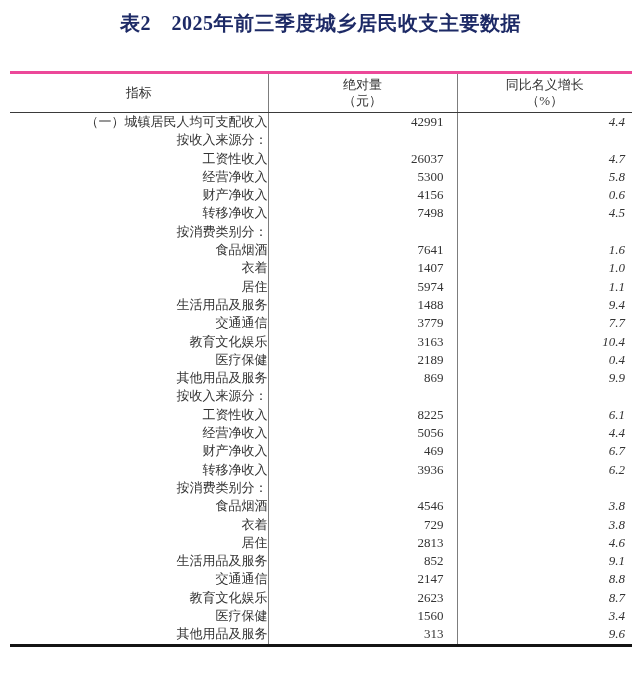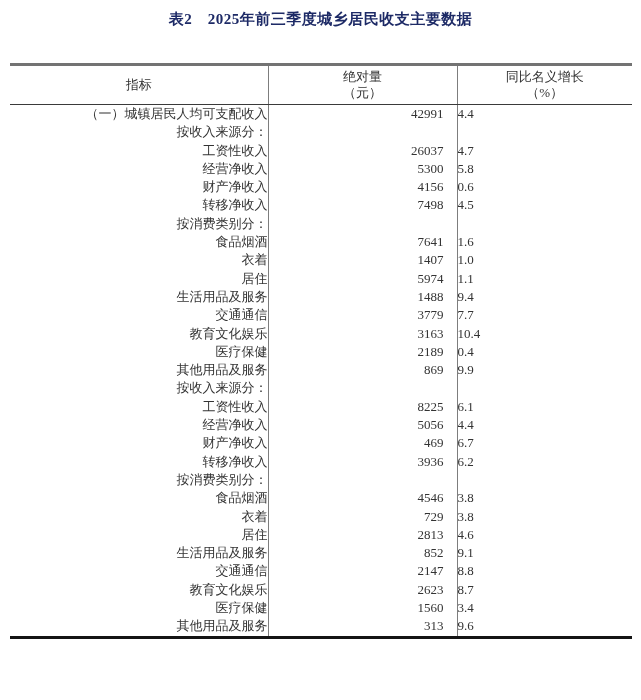--- a/index.html
+++ b/index.html
@@ -10,32 +10,32 @@
   body {
     width: 641px;
     height: 700px;
     font-family: "Liberation Serif", "DejaVu Serif", serif;
     color: #333333;
     overflow: hidden;
   }
   .title {
     margin: 10px 0 0 0;
     text-align: center;
-    font-size: 15px;
+    font-size: 20px;
     font-weight: bold;
     color: #1d2a66;
     letter-spacing: 0.5px;
     white-space: pre;
   }
   table.data-table {
     border-collapse: collapse;
     table-layout: fixed;
     width: 622px;
     margin: 34px 0 0 10px;
-    border-top: 3px solid #737373;
+    border-top: 3px solid #ec4899;
     border-bottom: 3px solid #141414;
   }
   col.c1 { width: 258px; }
   col.c2 { width: 189px; }
   col.c3 { width: 175px; }
   thead th {
     font-weight: normal;
     font-size: 13px;
     text-align: center;
     vertical-align: middle;
@@ -52,21 +52,21 @@
     font-size: 13px;
     height: 18.3px;
     padding: 0;
     line-height: 18.3px;
     white-space: nowrap;
     overflow: hidden;
   }
   td.c-label { text-align: right; padding-left: 3px; }
   td.c-label.indent { padding-left: 38px; }
   td.c-abs { text-align: right; padding-right: 13px; margin-left: 15px; }
-  td.c-pct { padding-right: 7px; }
+  td.c-pct { text-align: right; padding-right: 7px; font-style: italic; }
 </style>
 </head>
 <body>
 
 <div class="page">
 
   <h1 class="title">表2　2025年前三季度城乡居民收支主要数据</h1>
 
   <table class="data-table">
     <colgroup>

